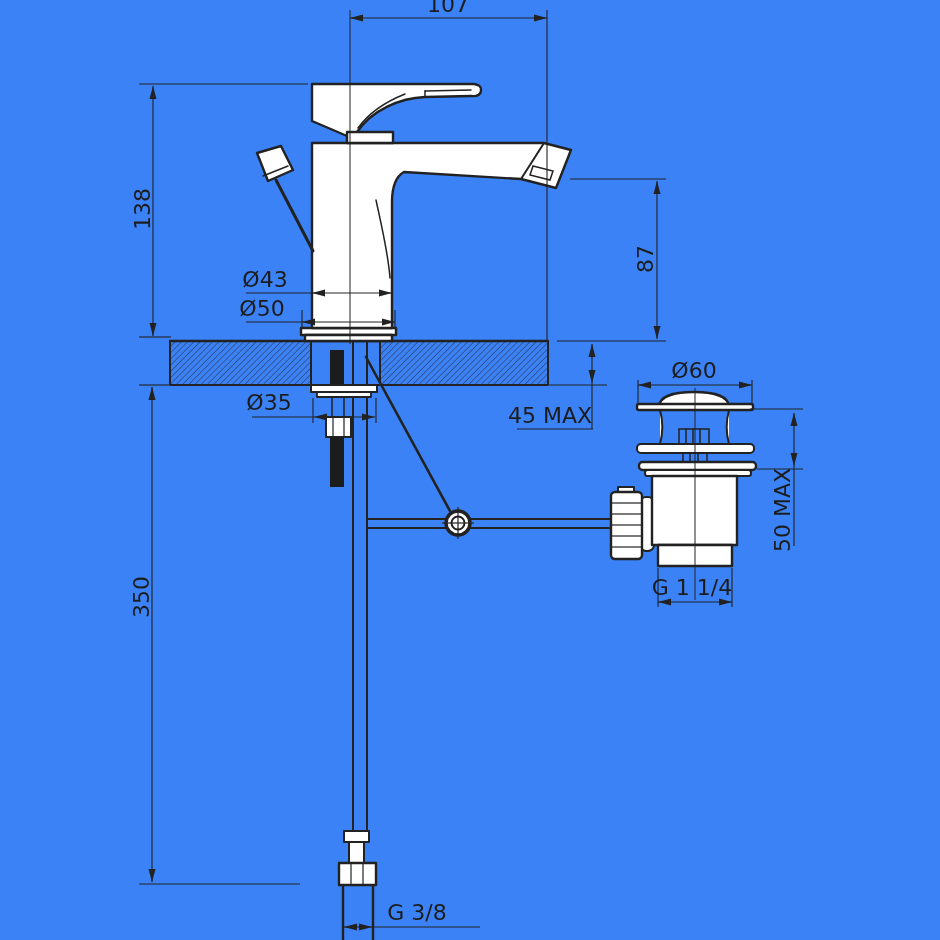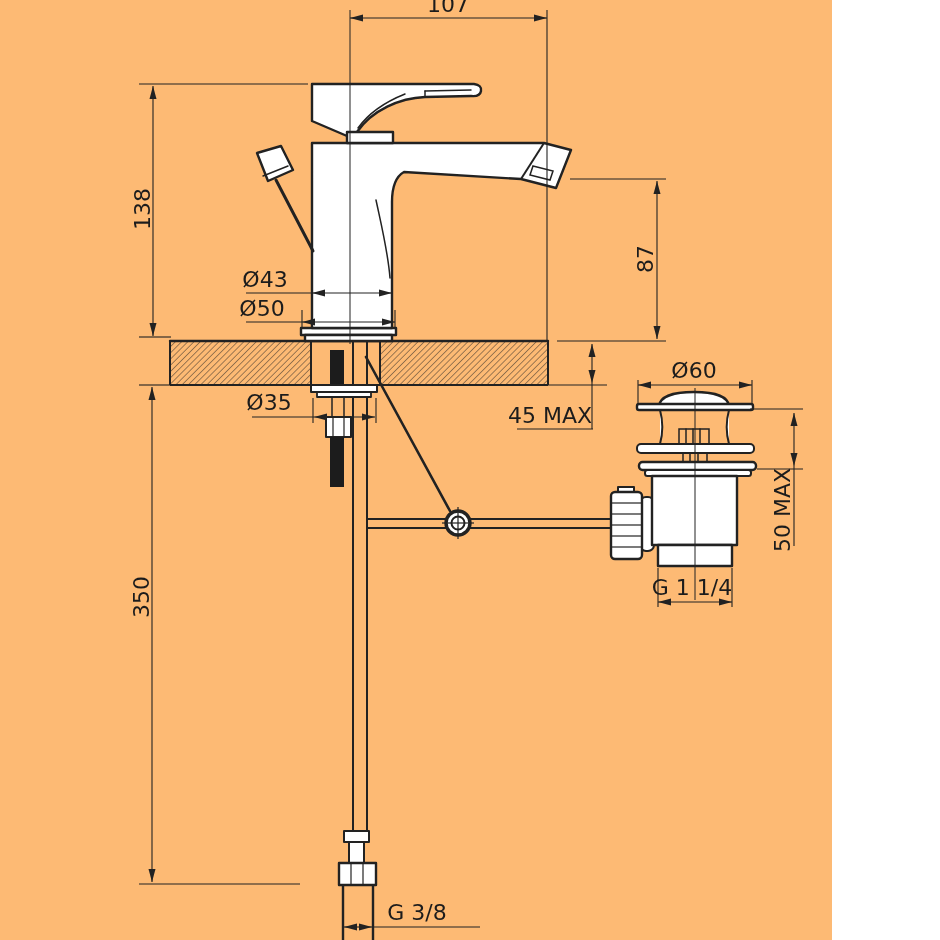--- a/index.html
+++ b/index.html
@@ -1,16 +1,16 @@
 <!DOCTYPE html>
 <html><head>
 <meta charset="utf-8">
 <style>
   html,body{margin:0;padding:0;background:#ffffff;}
-  .stage{position:relative;width:832px;height:940px;background:#fdba74;overflow:hidden;
+  .stage{position:relative;width:940px;height:940px;background:#3b82f6;overflow:hidden;
          font-family:"DejaVu Sans","Liberation Sans",sans-serif;}
   svg{display:block;}
   .obj   {stroke:#222222;stroke-width:2.4;fill:none;stroke-linejoin:round;stroke-linecap:round;}
   .objf  {stroke:#222222;stroke-width:2.4;fill:#ffffff;stroke-linejoin:round;}
   .objf2 {stroke:#222222;stroke-width:2;fill:#ffffff;stroke-linejoin:round;}
   .thin  {stroke:#222222;stroke-width:1.5;fill:none;stroke-linecap:round;}
   .xthin {stroke:#222222;stroke-width:1.2;fill:none;}
   .solid {fill:#1c1c1c;stroke:none;}
   .dimln {stroke:#222222;stroke-width:1.1;fill:none;}
   .cline {stroke:#222222;stroke-width:1;fill:none;}

